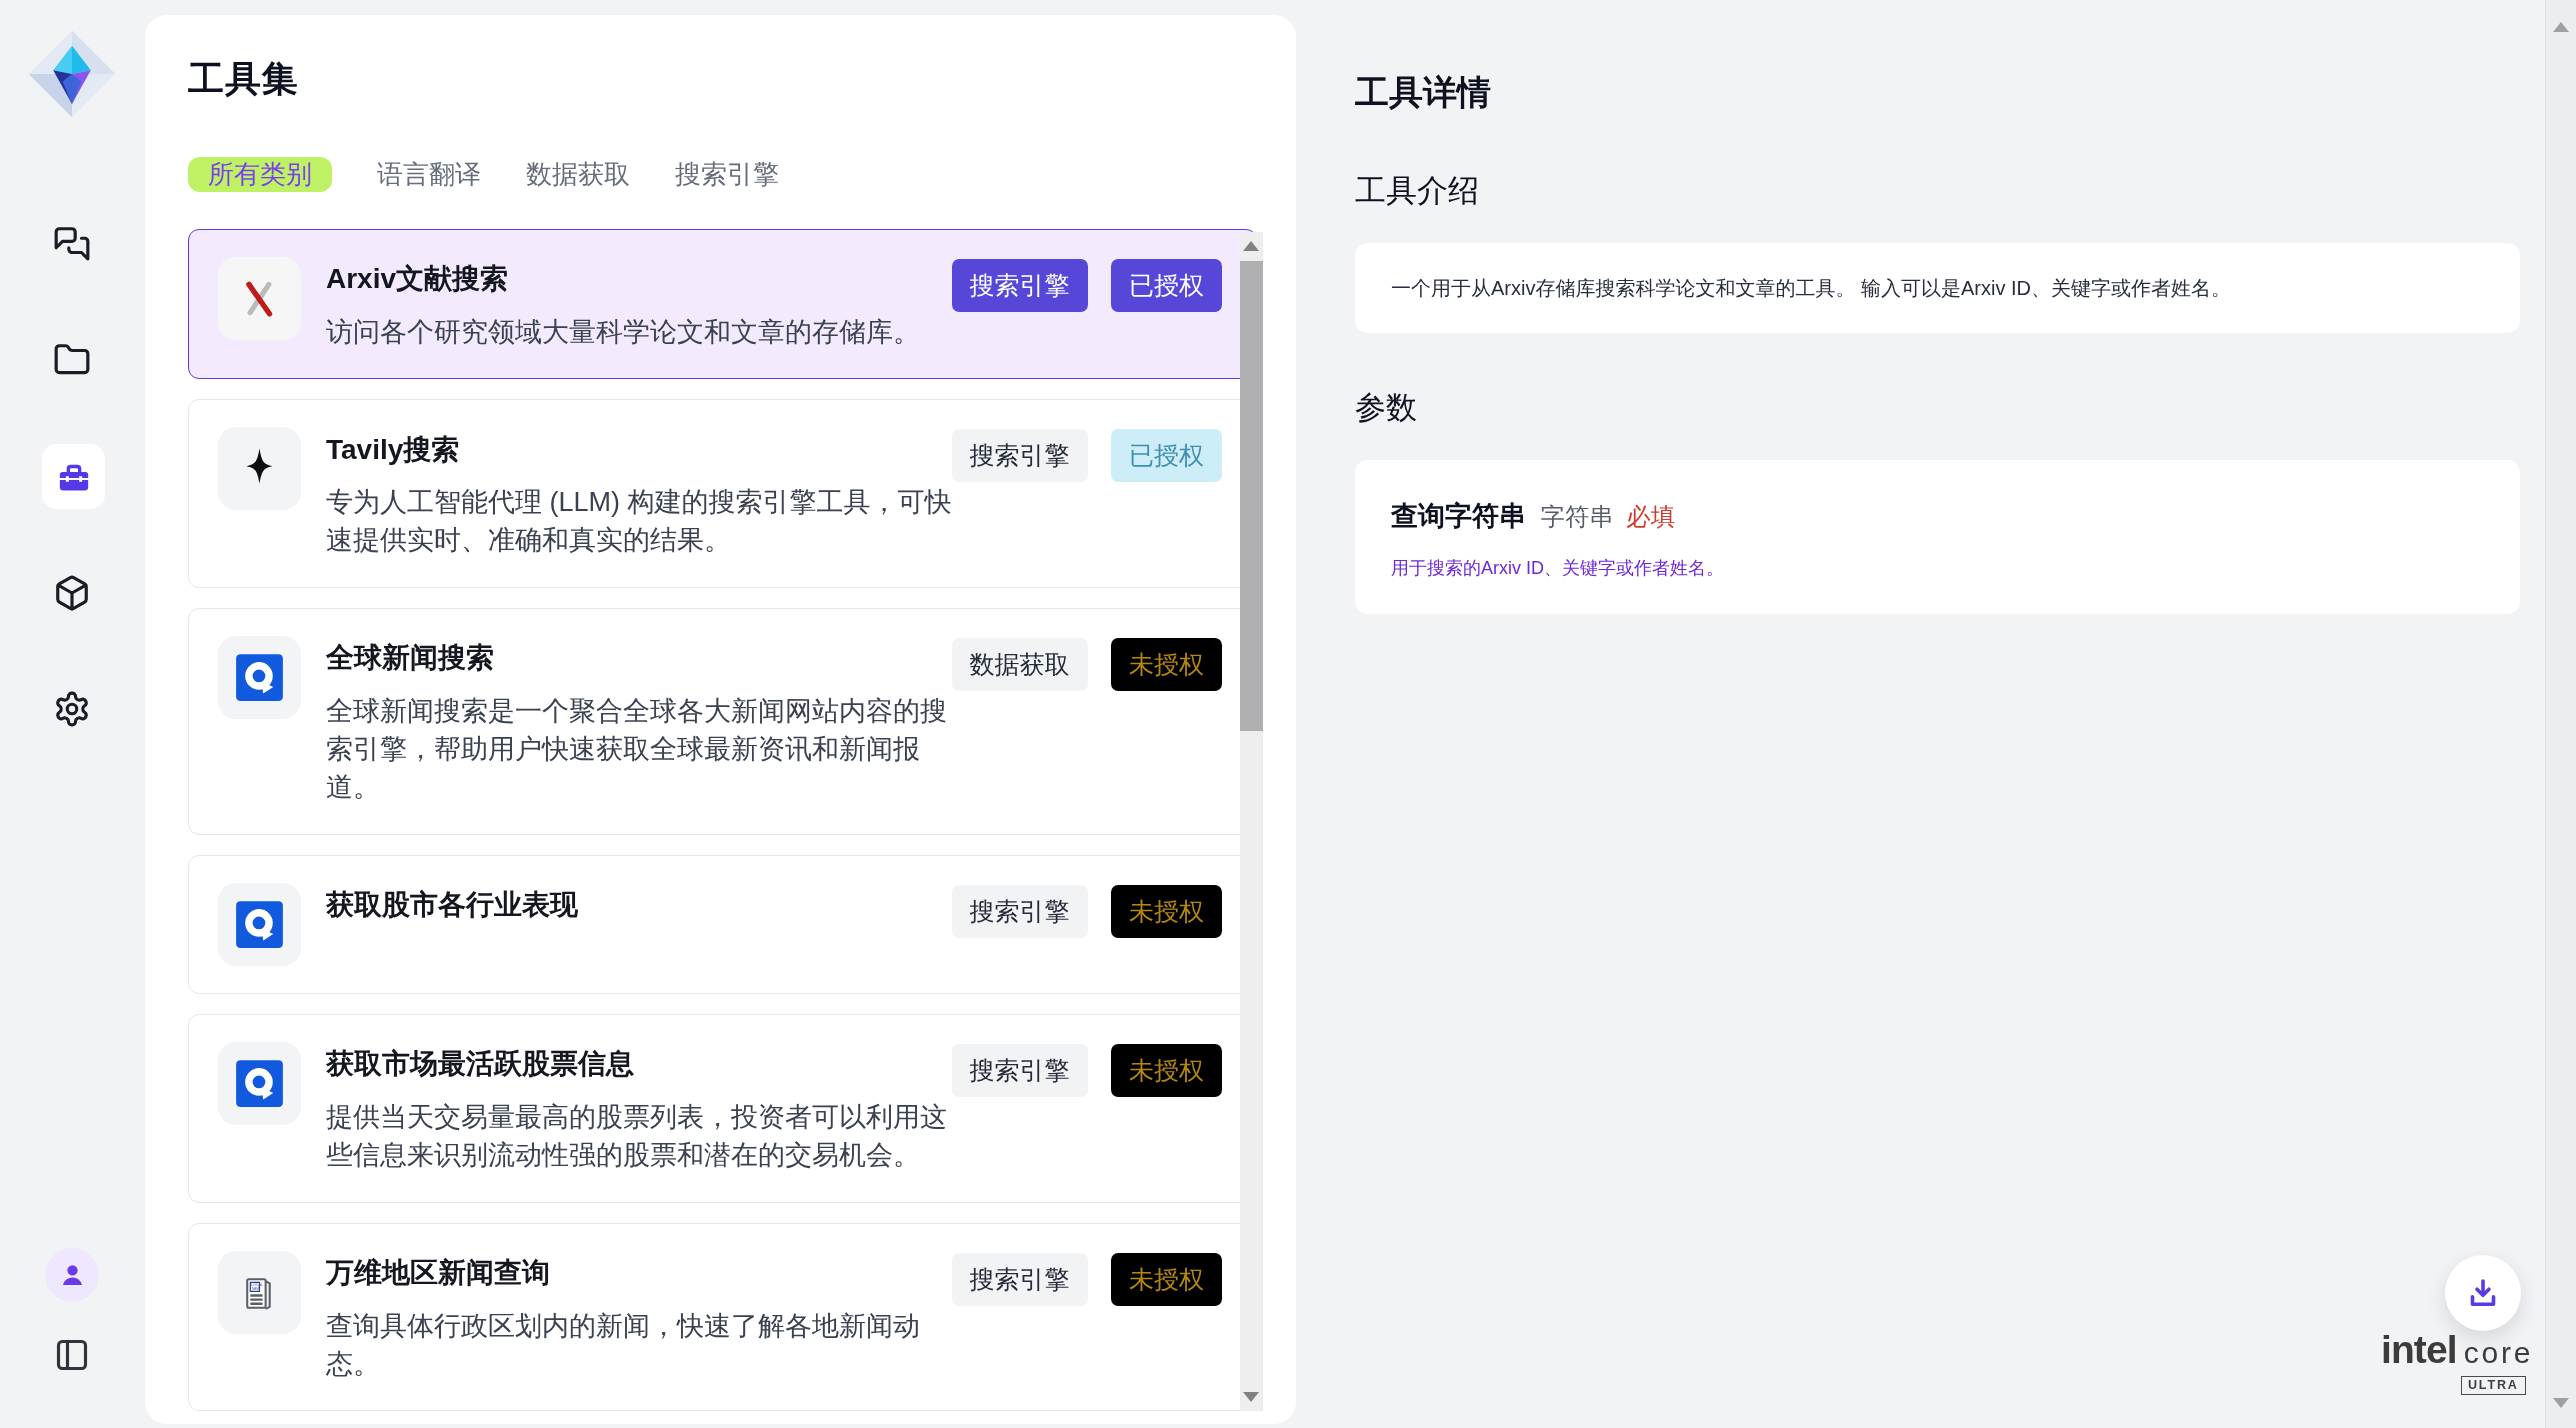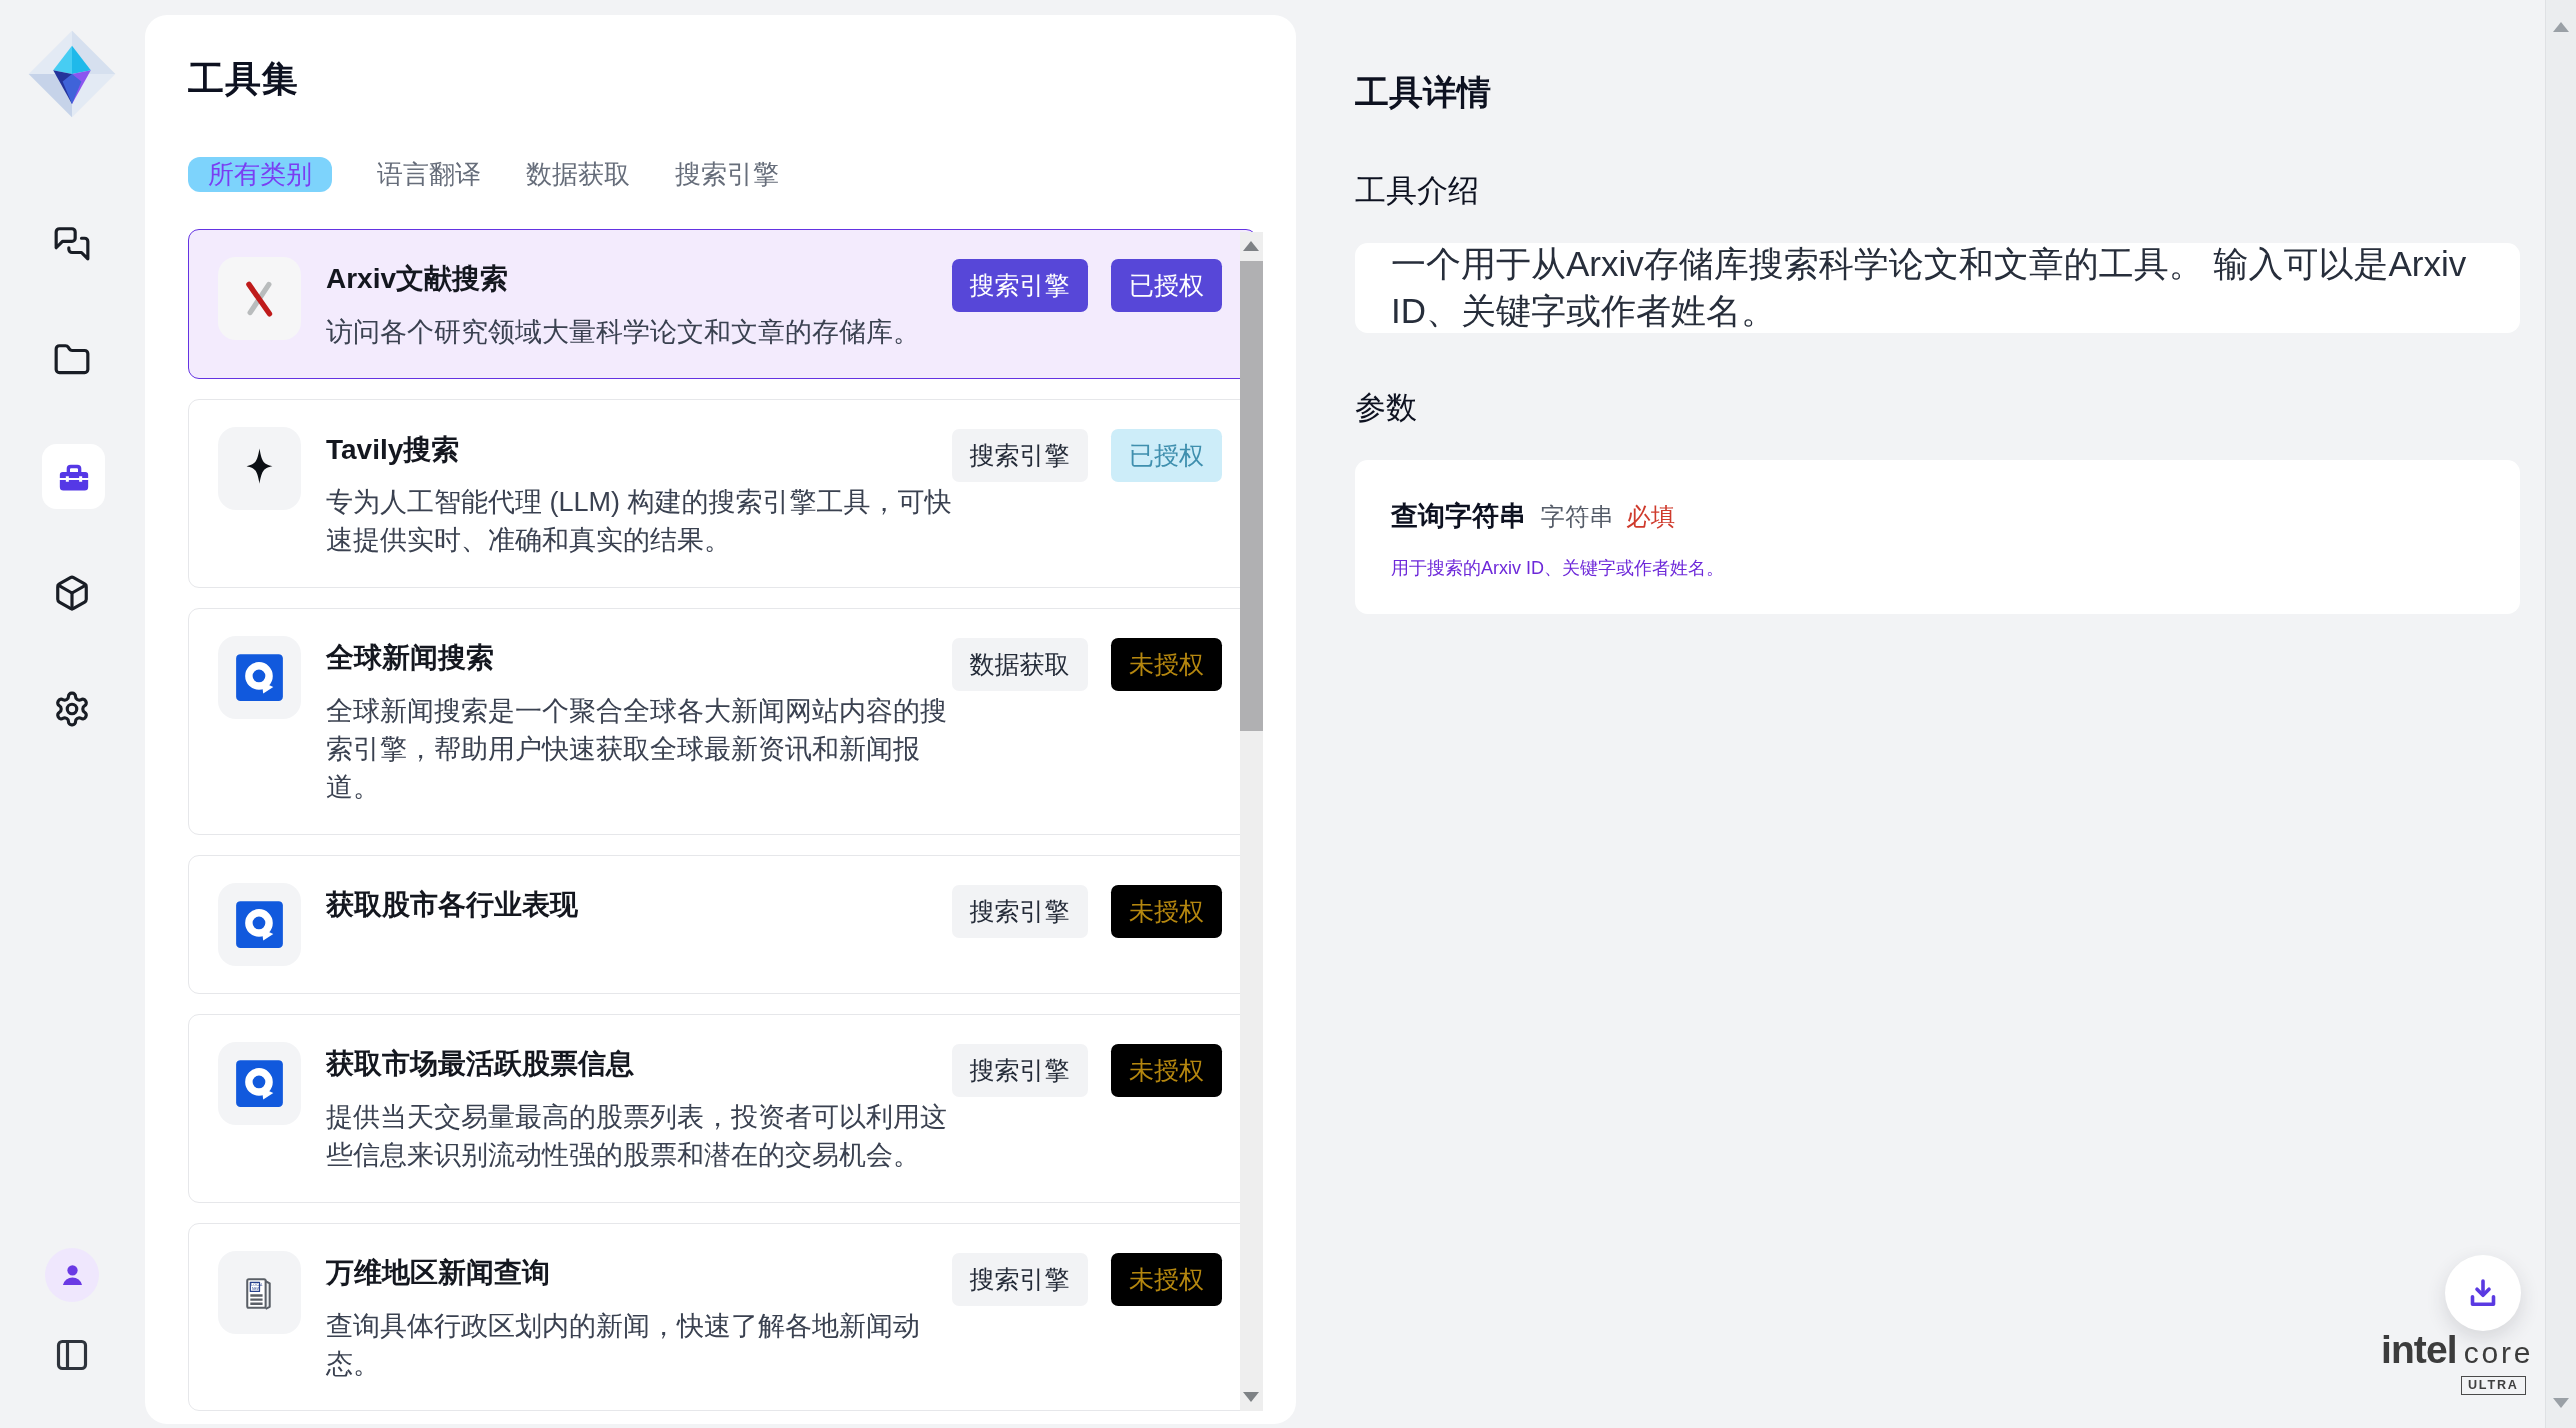--- a/index.html
+++ b/index.html
@@ -24,21 +24,21 @@
   .panel-toggle { position:absolute; left:54px; top:1337px; width:36px; height:36px; }
   .panel-toggle svg { width:36px; height:36px; stroke:#2e333c; stroke-width:2.1; fill:none;
     stroke-linecap:round; stroke-linejoin:round; }
   
   .panel { position:absolute; left:145px; top:14.5px; width:1151px; height:1409px;
     background:#ffffff; border-radius:22px; overflow:hidden; }
   .panel-inner { padding:40px 0 0 43px; }
   .panel-title { font-size:36px; font-weight:700; color:#0d1120; letter-spacing:0.9px; }
   .tabs { display:flex; align-items:center; gap:45px; margin-top:45px; height:51px; }
   .tab { font-size:26px; color:#666d7a; cursor:pointer; white-space:nowrap; }
-  .tab.active { background:#7dd3fc; color:#7a3ef2; padding:0 20px; border-radius:12px; }
+  .tab.active { background:#bef264; color:#7a3ef2; padding:0 20px; border-radius:12px; }
   .cards { margin-top:29px; width:1069px; }
   .card { position:relative; background:#ffffff; border:0.9px solid #e6e7ea; border-radius:11px;
     padding:27px 33px 27px 29px; margin-bottom:20px; display:flex; gap:25px; cursor:pointer; }
   .card.selected { background:#f3ebfd; border:1.8px solid #6433e2; }
   .tool-icon { flex:0 0 83px; width:83px; height:83px; border-radius:18px; background:#f3f4f6;
     display:flex; align-items:center; justify-content:center; }
   .card.selected .tool-icon { background:#f6f6f7; }
   .tool-body { padding-top:3.6px; }
   .tool-title { font-size:28px; font-weight:700; color:#14171f; margin-bottom:14.5px; }
   .tool-desc { font-size:27px; color:#3a4150; line-height:1.42; max-width:632px; }
@@ -55,21 +55,21 @@
     border-bottom:10px solid #7e8285; position:absolute; left:3.6px; top:9px; }
   .tri-down { width:0; height:0; border-left:8.1px solid transparent; border-right:8.1px solid transparent;
     border-top:10px solid #7e8285; position:absolute; left:3.6px; bottom:9px; }
   
   .details { position:absolute; left:1295px; top:0; width:1250px; height:100%; }
   .details-inner { padding:70px 0 0 60px; }
   .d-title { font-size:34px; font-weight:700; color:#0d1120; }
   .d-sub { font-size:31px; font-weight:400; color:#0d1120; margin-top:54px; }
   .d-card { width:1165px; background:#ffffff; border-radius:12.6px; margin-top:31px; padding:0 36px; }
   .d-card.intro { height:90px; display:flex; align-items:center; }
-  .intro-text { font-size:35px; color:#272e3b; }
+  .intro-text { font-size:20px; color:#272e3b; }
   .d-card.param { height:154px; padding-top:38px; }
   .param-line { display:flex; align-items:baseline; }
   .param-name { font-size:27px; font-weight:700; color:#0d1120; }
   .param-type { font-size:24.4px; color:#555c68; margin-left:14.5px; }
   .param-req { font-size:24.4px; color:#cf3b2d; margin-left:12.6px; }
   .param-desc { font-size:18px; color:#6d28d9; margin-top:22px; }
   
   .fab { position:absolute; left:2445px; top:1255px; width:76px; height:76px; border-radius:50%;
     background:#ffffff; box-shadow:0 7.2px 20px rgba(40,40,60,.14); display:flex; align-items:center;
     justify-content:center; cursor:pointer; }

